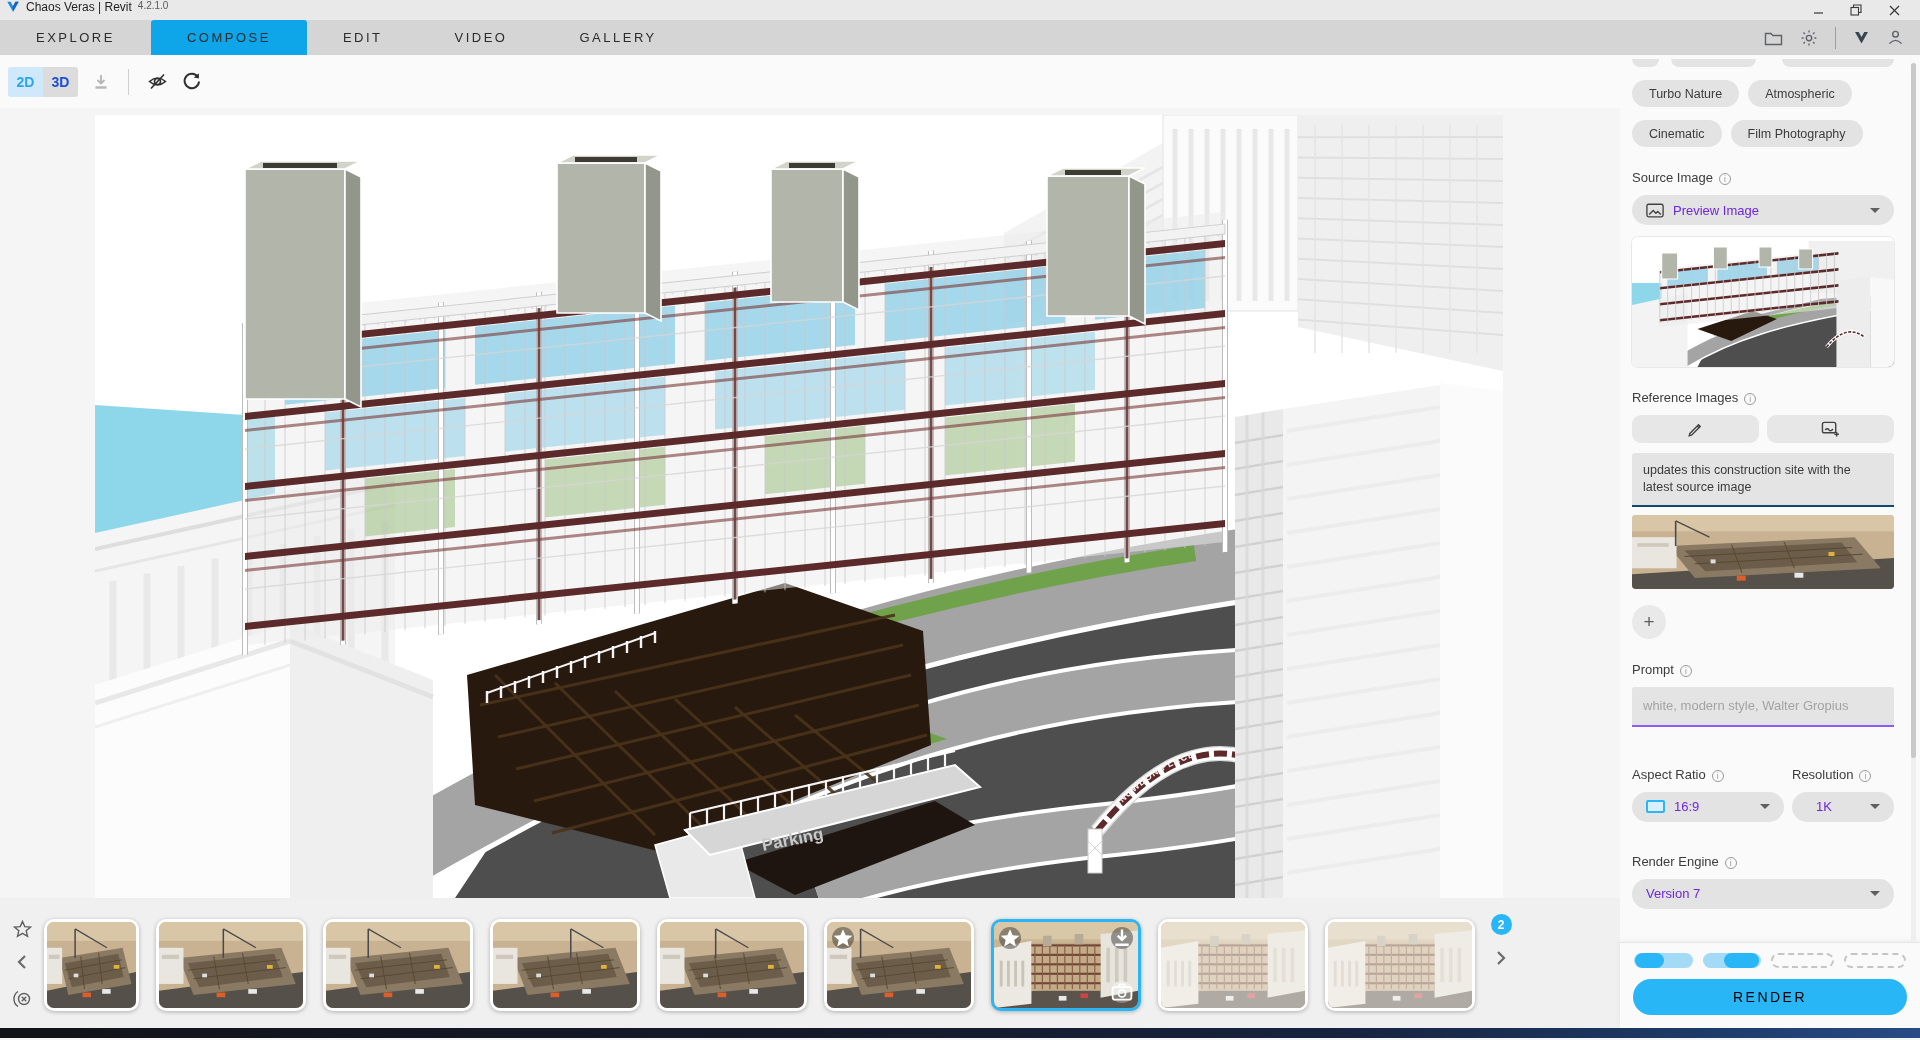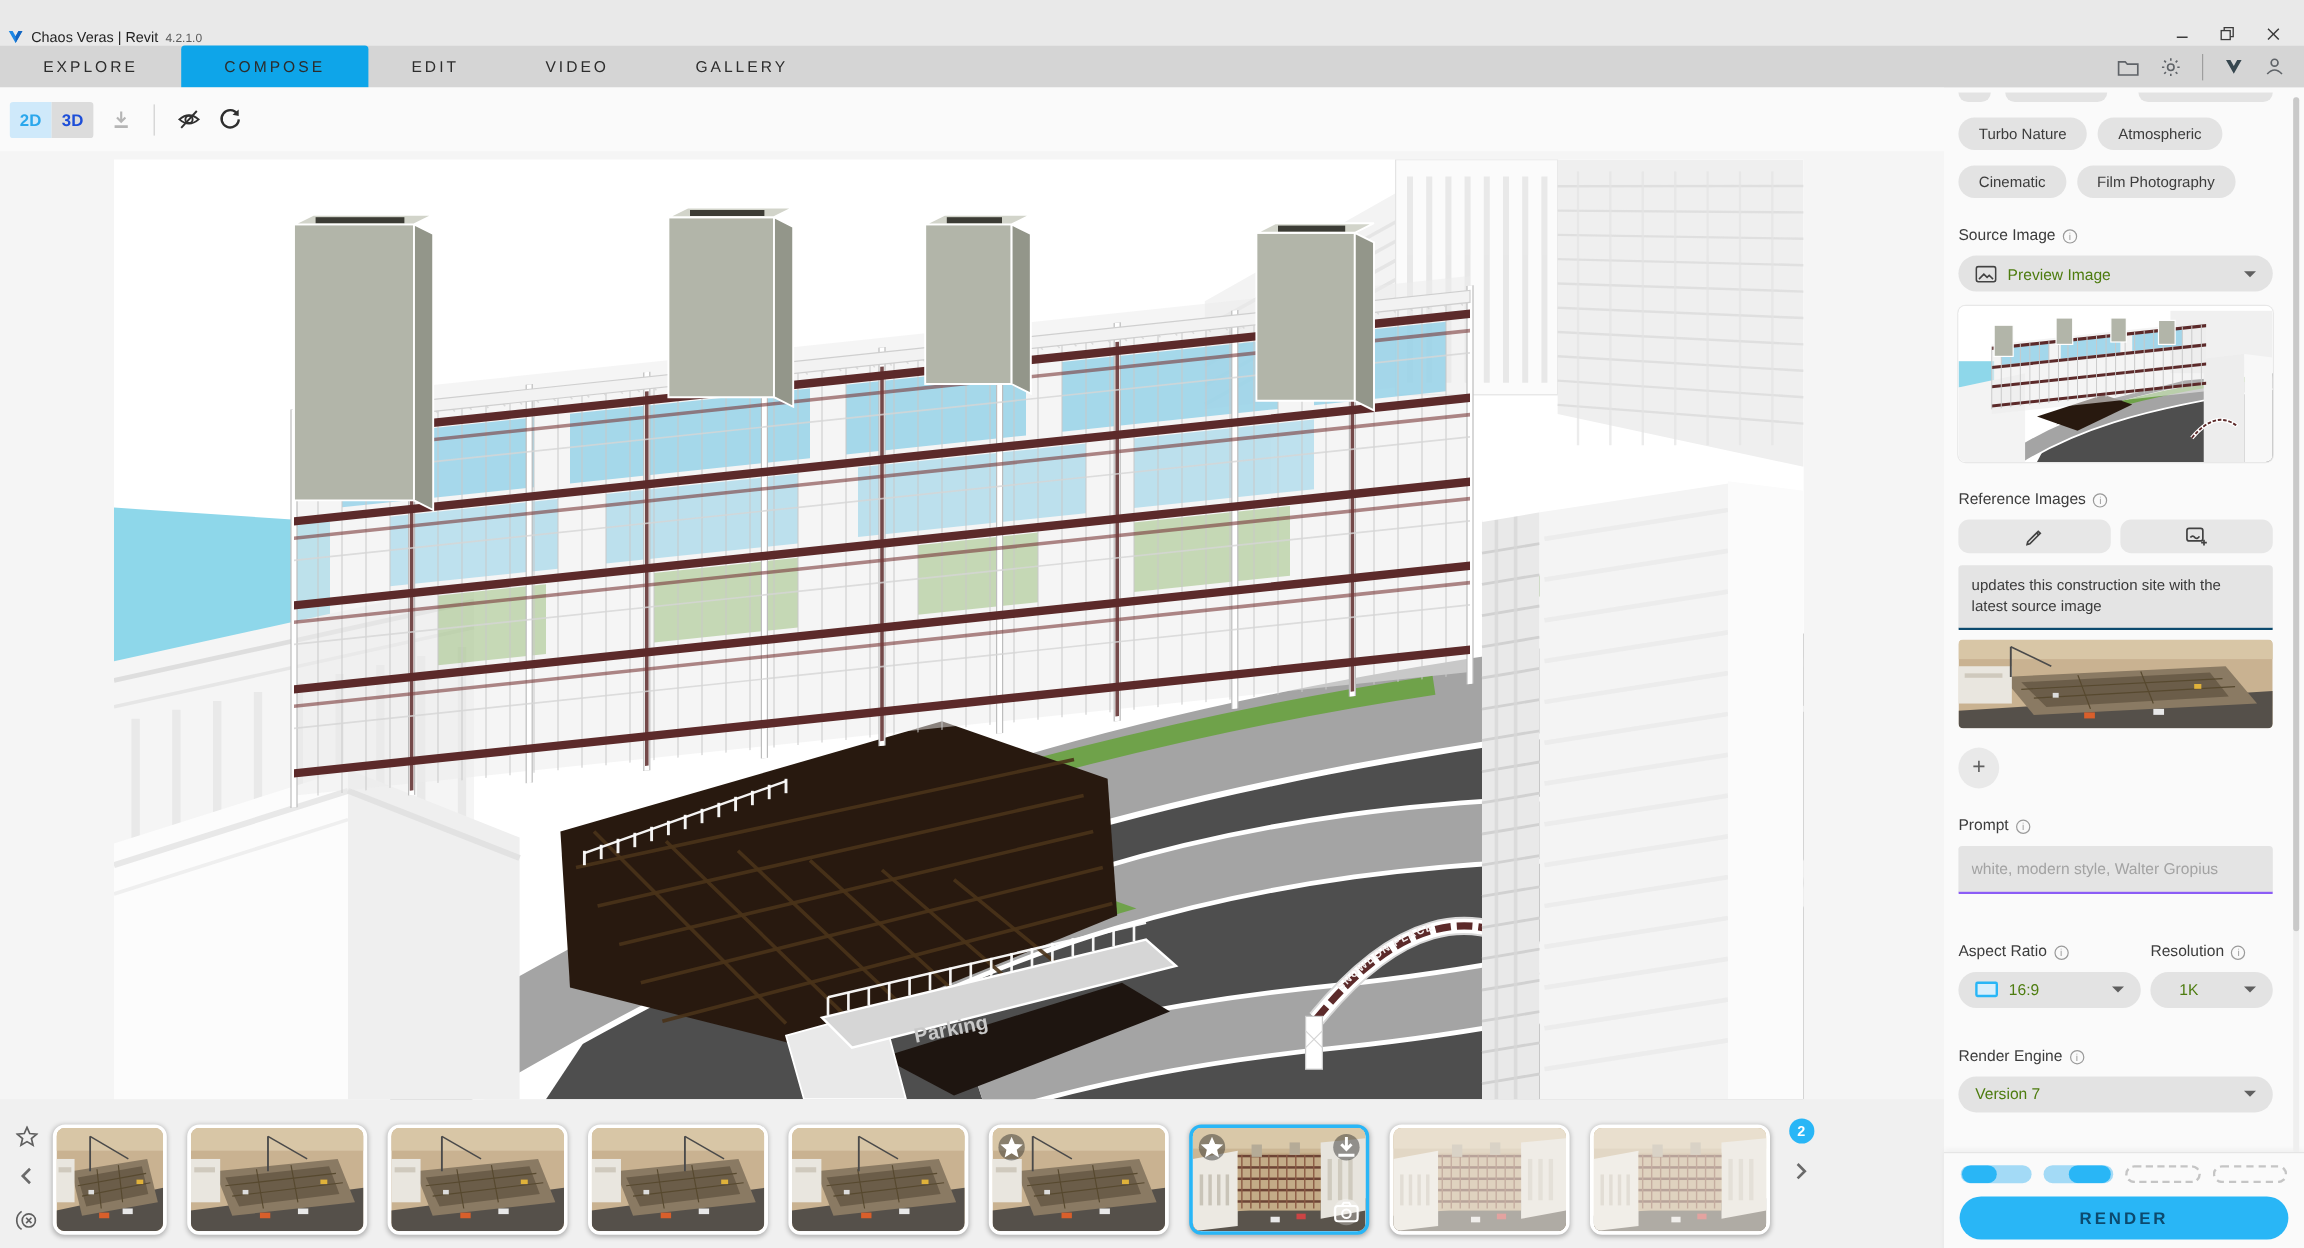--- a/index.html
+++ b/index.html
@@ -1,21 +1,21 @@
 <!DOCTYPE html>
 <html><head>
 <meta charset="utf-8">
 <style>
   *{box-sizing:border-box}
   html,body{margin:0;padding:0}
   body{width:1920px;height:1040px;overflow:hidden;background:#f5f5f5;
        font-family:"Liberation Sans",sans-serif;color:#2e2e2e;position:relative}
 
   
-  .titlebar{height:38px;background:#e9e9e9;display:flex;align-items:flex-end;padding:0 6px;font-size:12px;color:#1f1f1f}
+  .titlebar{height:20px;background:#e9e9e9;display:flex;align-items:flex-start;padding:0 6px;font-size:12px;color:#1f1f1f}
   .titlebar .app-title{margin-left:6px}
   .titlebar .app-version{margin-left:6px;font-size:10px;color:#5a5a5a}
   .win-controls{margin-left:auto;display:flex;gap:10px;align-items:center;padding-right:6px}
   .win-btn{width:28px;height:20px;display:flex;align-items:center;justify-content:center;color:#3a3a3a}
 
   
   .tabbar{height:35px;background:#d5d5d5;display:flex;align-items:stretch}
   .tab{padding:0 36px;display:flex;align-items:center;font-size:13px;letter-spacing:2.5px;color:#2c2c2c;cursor:pointer}
   .tab.active{background:#0ea5e9;border-radius:3px 3px 0 0}
   .tab-icons{margin-left:auto;display:flex;align-items:center;gap:17px;padding-right:16px}
@@ -52,42 +52,42 @@
 
   
   .sidebar{width:300px;background:#fafafa;display:flex;flex-direction:column;position:relative}
   .sb-scroll{flex:1;padding:4px 26px 0 12px;overflow:hidden;position:relative}
   .stub-row{display:flex;gap:12px;height:8px}
   .stub{background:#e3e3e3;border-radius:0 0 9px 9px}
   .pill-row{display:flex}
   .pill{height:27px;background:#e3e3e3;border:none;border-radius:14px;display:inline-flex;align-items:center;padding:0 17px;font-size:12.5px;color:#3c3c3c;margin-right:9px;margin-top:13px;font-family:inherit;cursor:pointer;white-space:nowrap}
   .sb-label{font-size:13px;color:#3c3c3c;display:flex;align-items:flex-end;gap:6px;margin-top:23px}
   .info{width:12px;height:12px;border:1px solid #9a9a9a;border-radius:50%;color:#9a9a9a;font-size:8.5px;line-height:10px;text-align:center;flex:none}
-  .dd{height:30px;background:#e3e3e3;border-radius:15px;display:flex;align-items:center;padding:0 14px;gap:9px;font-size:13px;color:#4d7c0f;margin-top:10px;cursor:pointer}
+  .dd{height:30px;background:#e3e3e3;border-radius:15px;display:flex;align-items:center;padding:0 14px;gap:9px;font-size:13px;color:#6d28d9;margin-top:10px;cursor:pointer}
   .chev{width:0;height:0;border-left:5px solid transparent;border-right:5px solid transparent;border-top:5px solid #5f5f5f;margin-left:auto;flex:none}
   .preview-img{margin-top:12px;height:130px;border-radius:6px;overflow:hidden;background:#fff;box-shadow:0 0 0 1px #e8e8e8}
   .preview-img svg,.ref-img svg{display:block;width:100%;height:100%}
   .ref-btn-row{display:flex;gap:8px;margin-top:10px}
   .ref-btn{flex:1;height:28px;background:#e7e7e7;border:none;border-radius:9px;display:flex;align-items:center;justify-content:center;cursor:pointer}
   .note{background:#e4e4e4;border-radius:3px 3px 0 0;border-bottom:2px solid #0c4a6e;padding:9px 11px;font-size:12.5px;color:#3a3a3a;line-height:1.35;margin-top:10px}
   .ref-img{margin-top:8px;height:74px;border-radius:4px;overflow:hidden}
   .plus-btn{width:34px;height:34px;border-radius:50%;background:#e9e9e9;border:none;color:#5f5f5f;font-size:19px;display:flex;align-items:center;justify-content:center;margin-top:16px;cursor:pointer}
   .tinput{width:100%;height:40px;background:#e4e4e4;border:none;border-bottom:2px solid #8b5cf6;border-radius:3px 3px 0 0;padding:0 11px;font-size:13px;font-family:inherit;color:#333;margin-top:10px;outline:none}
   .tinput::placeholder{color:#a3a3a3}
   .row2{display:flex;margin-top:0}
   .col-ar{width:152px;flex:none;margin-right:8px}
   .col-res{flex:1}
   .ratio-ic{width:19px;height:13px;border:2px solid #29b6f6;background:#d9effc;border-radius:2px;flex:none}
   .sb-bottom{border-top:1px solid #e5e5e5;box-shadow:0 -2px 5px rgba(0,0,0,.05);padding:10px 13px 13px;background:#fafafa}
   .progress-row{display:flex;gap:10px;margin:0 1px 11px}
   .pseg{flex:1;height:15px;border-radius:8px;position:relative;overflow:hidden}
   .pseg.active{background:#a3daf6}
   .pseg .pfill{position:absolute;top:0;bottom:0;background:#29b6f6;border-radius:8px}
   .pseg.pending{border:2px dashed #c5c5c5;background:transparent}
-  .render-btn{width:100%;height:36px;border-radius:18px;background:#29b6f6;color:#0c4a6e;font-weight:bold;font-size:14px;letter-spacing:2.5px;border:none;font-family:inherit;cursor:pointer}
+  .render-btn{width:100%;height:36px;border-radius:18px;background:#29b6f6;color:#000000;font-weight:normal;font-size:14px;letter-spacing:2.5px;border:none;font-family:inherit;cursor:pointer}
   .sb-scrollbar{position:absolute;right:4px;top:8px;width:5px;height:880px;background:#efefef;border-radius:3px}
   .sb-thumb{position:absolute;top:0;width:5px;height:79%;background:#c9c9c9;border-radius:3px}
 
   .taskbar{height:10px;background:linear-gradient(90deg,#121219 0%,#141a2b 45%,#17233f 70%,#1d3a66 88%,#274b85 100%)}
 
   .ic{display:block}
 </style>
 </head>
 <body>
 

